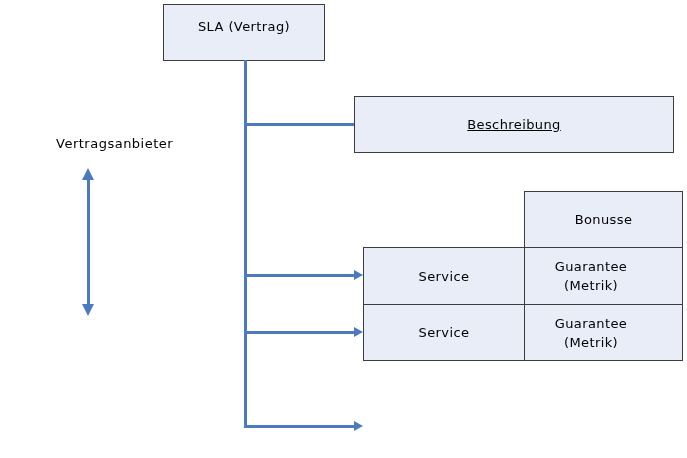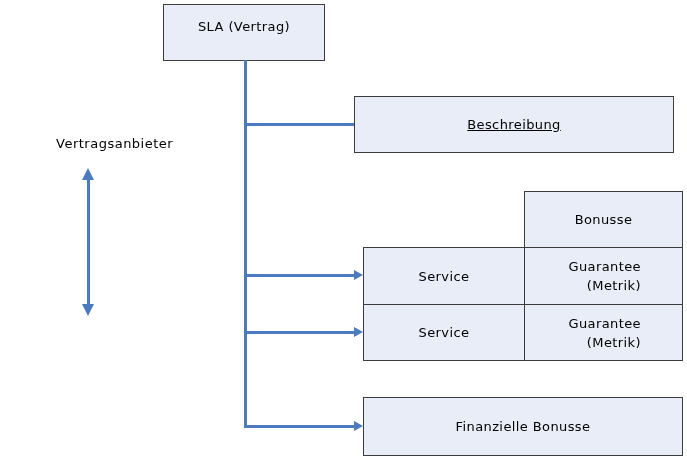--- a/index.html
+++ b/index.html
@@ -19,21 +19,21 @@
     border: 1.5px solid var(--box-border, #3d3d3d);
     display: flex;
     align-items: center;
     justify-content: center;
     font-size: 13px;
     letter-spacing: 0.4px;
     text-align: center;
   }
   .box.left-align {
     justify-content: flex-start;
-    text-align: right;
+    text-align: center;
     padding-left: 16px;
     line-height: 19px;
   }
   .wrap-narrow { display: inline-block; max-width: 100px; }
   .side-label {
     position: absolute;
     font-size: 13px;
     letter-spacing: 0.5px;
     white-space: nowrap;
     margin-left: 40px;
@@ -118,17 +118,14 @@
     <span class="wrap-narrow">Guarantee (Metrik)</span>
   </div>
 
   <div class="box" style="left:363px; top:304px; width:162px; height:57px;">
     <span>Service</span>
   </div>
   <div class="box left-align" style="left:524px; top:304px; width:159px; height:57px;">
     <span class="wrap-narrow">Guarantee (Metrik)</span>
   </div>
 
-  <div class="box" style="left:363px; top:397px; width:320px; height:59px;">
-    <span>Finanzielle Bonusse</span>
-  </div>
 
 </div>
 
 </body></html>

